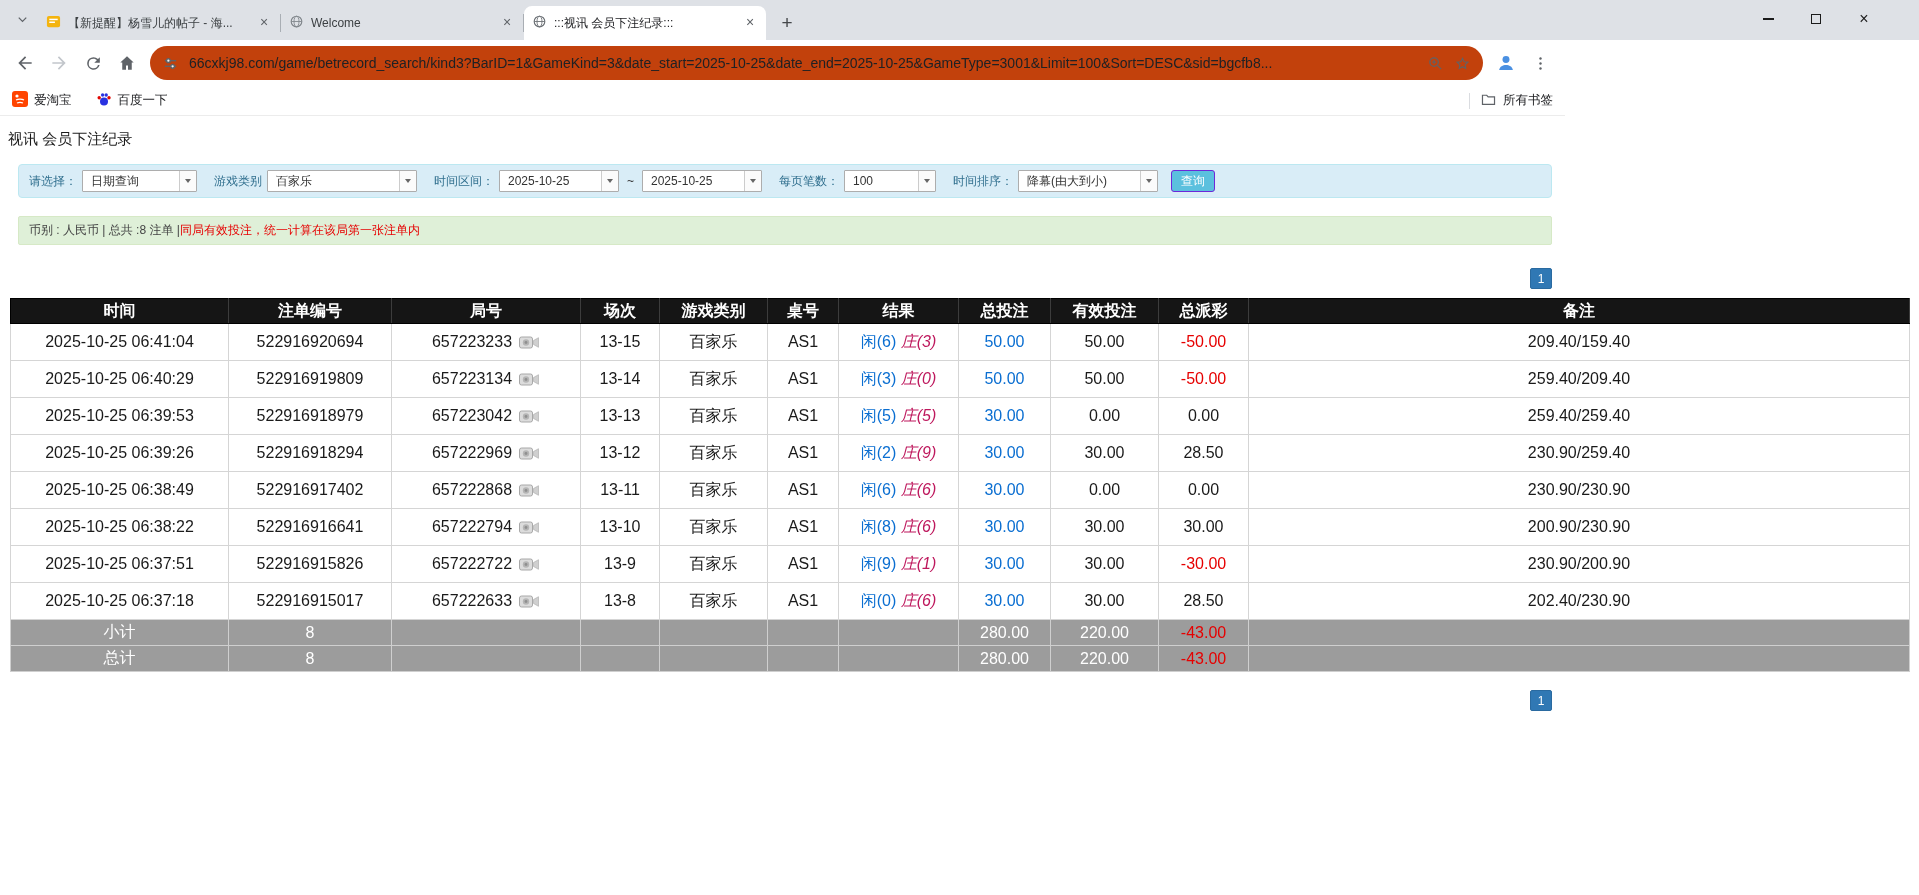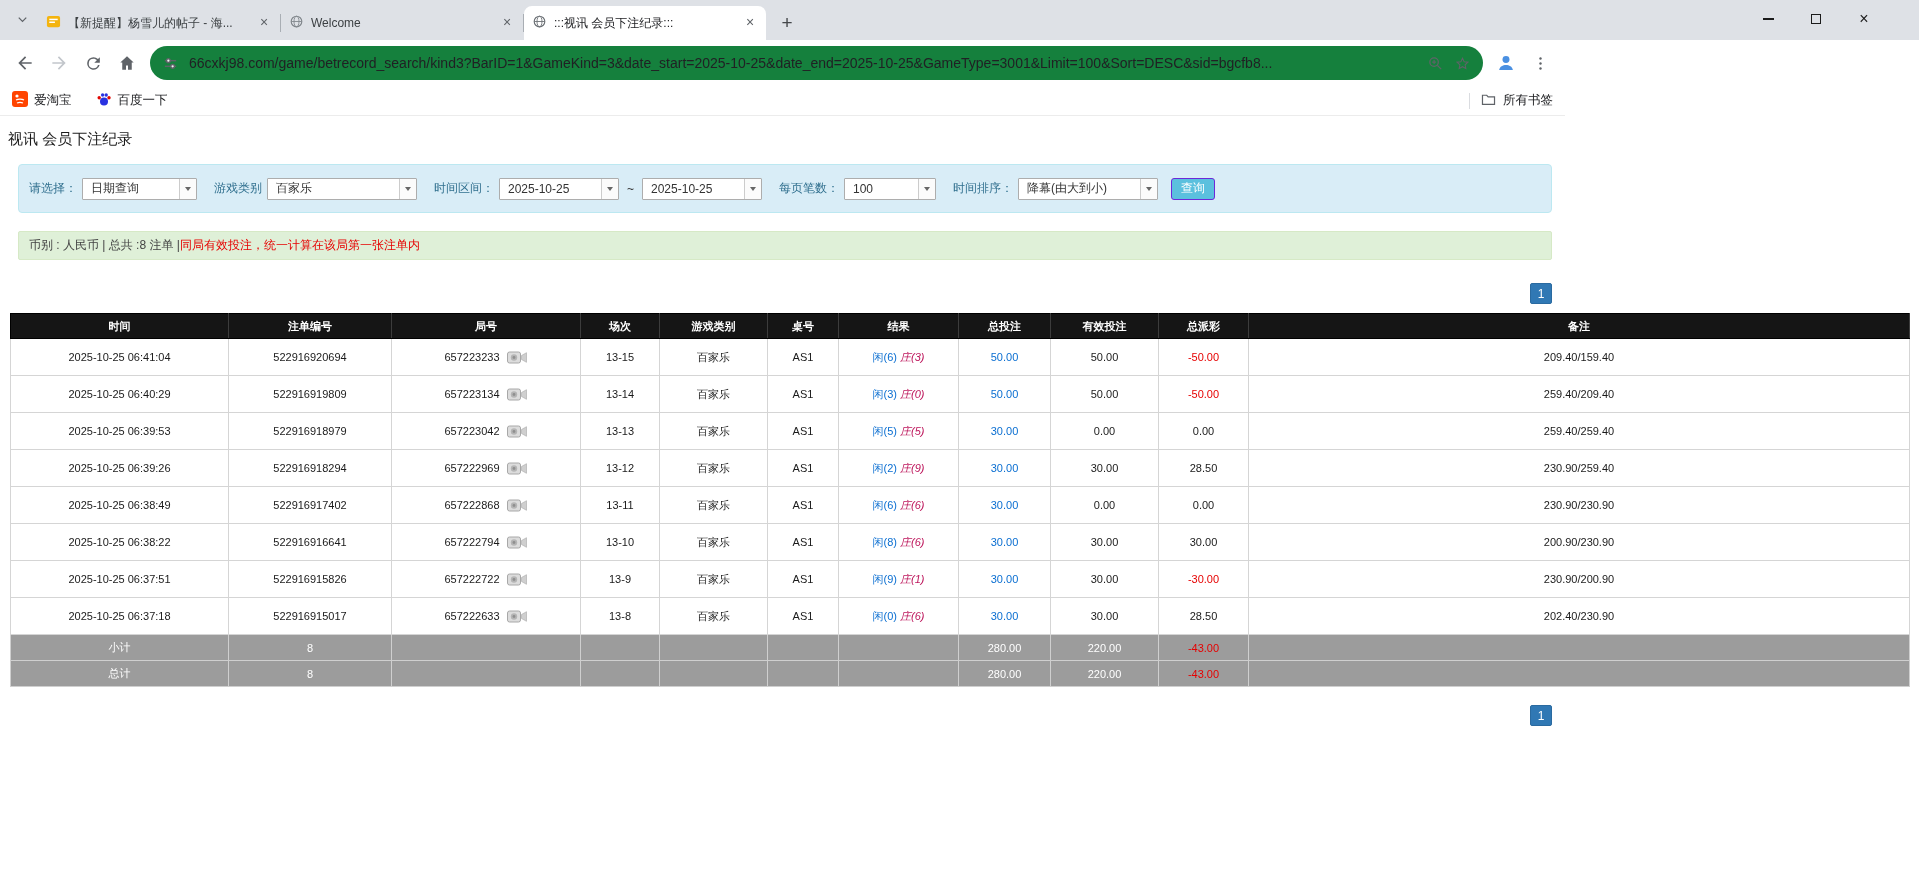--- a/index.html
+++ b/index.html
@@ -22,33 +22,33 @@
   .tab-divider { width:1px; height:18px; background:#a9aeb4; margin-bottom:8px; }
   .new-tab { width:26px; height:26px; margin:0 0 4px 8px; display:flex; align-items:center; justify-content:center; font-size:19px; color:#44474a; border-radius:50%; }
   .win-controls { position:absolute; right:48px; top:0; height:38px; display:flex; align-items:center; gap:34px; }
   .ctl { display:flex; align-items:center; justify-content:center; width:14px; height:14px; }
   .ctl-min-bar { width:11px; height:1.6px; background:#1b1b1b; }
   .ctl-max-box { width:10px; height:10px; border:1.5px solid #1b1b1b; }
   .ctl-close-x { font-size:16px; color:#1b1b1b; line-height:1; }
 
   .nav-bar { height:46px; width:1565px; background:#fff; display:flex; align-items:center; padding:0 8px; }
   .nav-icon { width:34px; height:34px; display:flex; align-items:center; justify-content:center; border-radius:50%; flex:0 0 auto; }
-  .omnibox { flex:1; min-width:0; height:34px; background:#15803d; border-radius:17px; display:flex; align-items:center; gap:10px; padding:0 12px; margin:16px 6px; }
+  .omnibox { flex:1; min-width:0; height:34px; background:#c2410c; border-radius:17px; display:flex; align-items:center; gap:10px; padding:0 12px; margin:16px 6px; }
   .url-text { flex:1; min-width:0; font-size:14px; color:#202124; white-space:nowrap; overflow:hidden; }
   .omni-icon { flex:0 0 auto; display:flex; align-items:center; }
 
   .bookmarks-bar { height:30px; width:1565px; background:#fff; display:flex; align-items:center; gap:24px; padding:0 12px; border-bottom:1px solid #ececec; }
   .bm { display:flex; align-items:center; gap:6px; font-size:12.5px; color:#202124; }
   .bm-right { margin-left:auto; display:flex; align-items:center; gap:10px; }
   .bm-sep { width:1px; height:16px; background:#dadce0; }
 
   
   .page-title { font-size:15px; color:#1a1a1a; margin:14px 0 0 8px; }
 
-  .filter-bar { margin:15px 0 0 18px; width:1534px; height:49px; background:#d9edf7; border:1px solid #bce8f1; border-radius:4px;
+  .filter-bar { margin:15px 0 0 18px; width:1534px; height:34px; background:#d9edf7; border:1px solid #bce8f1; border-radius:4px;
                 display:flex; align-items:center; padding:0 8px; font-size:12px; gap:5px; }
   .flabel { color:#31708f; margin-left:12px; white-space:nowrap; }
   .flabel.first { margin-left:2px; }
   .sel { background:#fff; border:1px solid #adadad; border-radius:1px; height:22px; display:flex; align-items:stretch; color:#333; overflow:hidden; }
   .sel .val { padding:0 8px; display:flex; align-items:center; flex:1; white-space:nowrap; }
   .sel .caret { width:17px; border-left:1px solid #ccc; background:#fbfbfb; display:flex; align-items:center; justify-content:center; }
   .caret-tri { width:0; height:0; border-left:3.5px solid transparent; border-right:3.5px solid transparent; border-top:4px solid #666; }
   .w115{width:115px}.w150{width:150px}.w120{width:120px}.w92{width:92px}.w140{width:140px}
   .tilde { color:#333; margin:0 3px; }
   .btn-search { background:#5bc0de; border:1px solid #6d28d9; color:#fff; font-size:12px; height:22px; padding:0 9px; margin-left:8px;
@@ -57,21 +57,21 @@
   .info-bar { margin:18px 0 0 18px; width:1534px; height:29px; background:#dff0d8; border:1px solid #d6e9c6; border-radius:2px;
               display:flex; align-items:center; justify-content:flex-start; padding:0 10px; font-size:12px; }
   .info-left { color:#444; }
   .info-right { color:#e60000; }
 
   .pagination { width:1552px; display:flex; justify-content:flex-end; margin-top:23px; }
   .pagination.bottom { margin-top:18px; }
   .page-btn { min-width:22px; height:21px; background:#3078b4; border:1px solid #2a6aa0; color:#fff; font-size:12px; border-radius:2px;
               display:flex; align-items:center; justify-content:center; }
 
-  table.records { margin:9px 0 0 10px; width:1899px; border-collapse:collapse; table-layout:fixed; font-size:11px; }
+  table.records { margin:9px 0 0 10px; width:1899px; border-collapse:collapse; table-layout:fixed; font-size:16px; }
   table.records th { background:#151515; color:#fff; font-weight:bold; height:25px; padding:0; text-align:center;
                      border:1px solid #000; border-right-color:#3c3c3c; }
   table.records td { background:#fff; border:1px solid #d5d5d5; height:37px; padding:0; text-align:center; color:#1a1a1a; }
   tr.summary td { background:#9c9c9c; color:#fff; height:26px; border:1px solid #cfcfcf; }
   .round-wrap { display:inline-flex; align-items:center; gap:7px; }
   .cam { display:inline-flex; align-items:center; }
   .cam svg { display:block; }
   .res-p { color:#0a6ed1; }
   .res-b { color:#be185d;font-style:italic; }
   .bet-link { color:#0a6ed1; cursor:pointer; }

